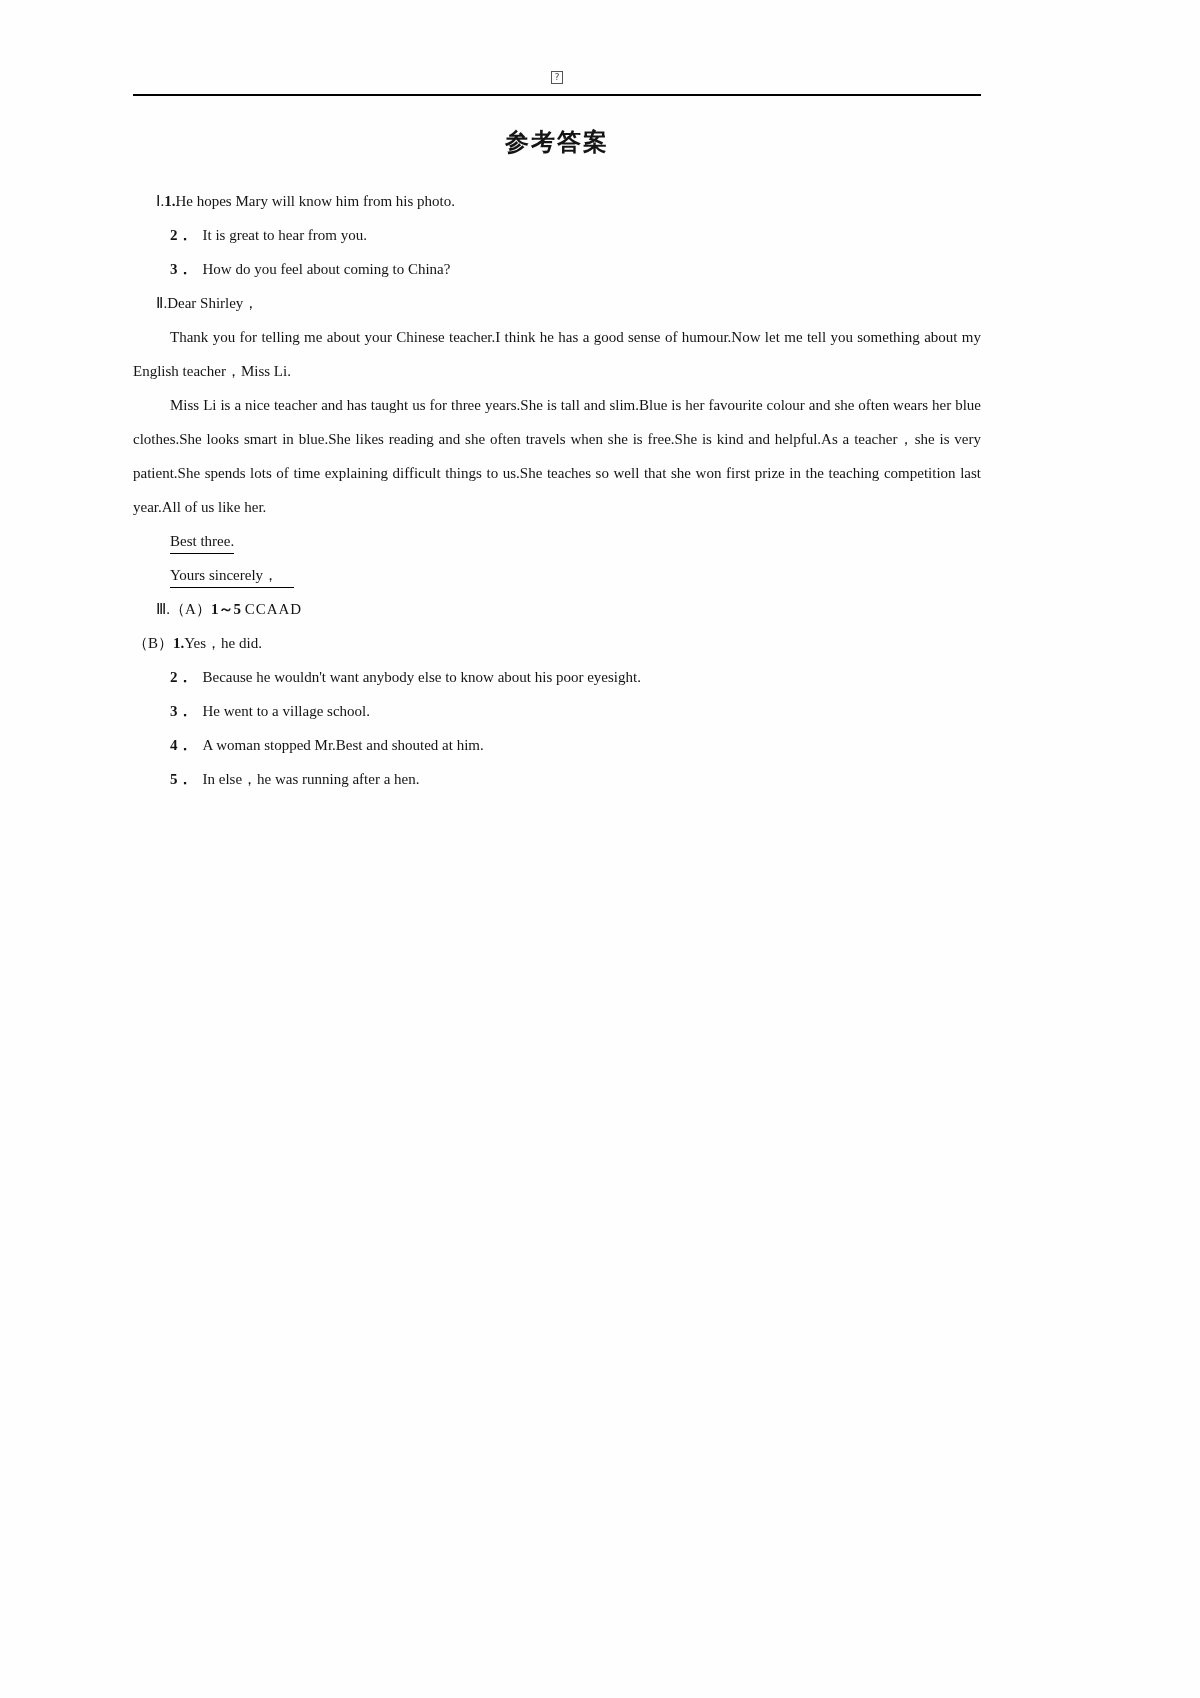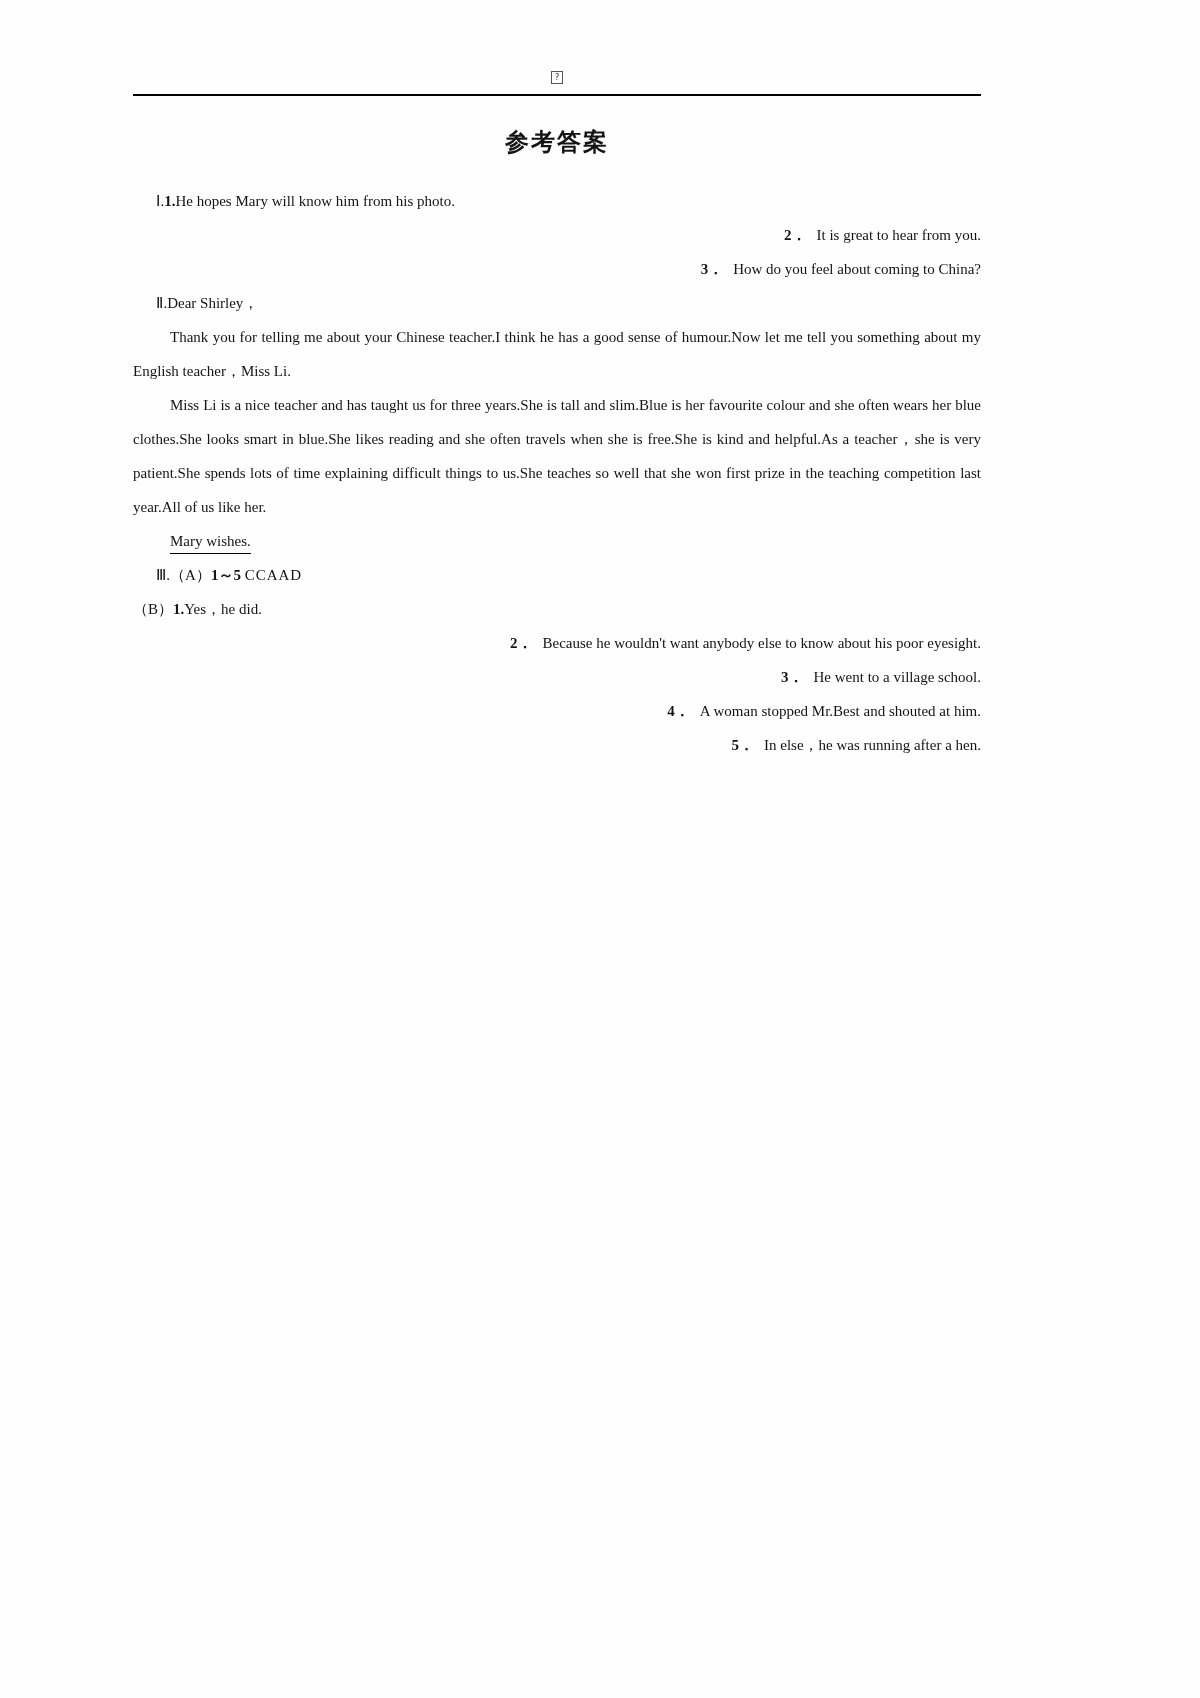--- a/index.html
+++ b/index.html
@@ -50,21 +50,21 @@
     letter-spacing: 2px;
   }
   .body {
     margin-top: 26px;
     font-size: 15px;
     line-height: 34px;
     text-align: left;
   }
   p { margin: 0; }
   .roman-line { margin-left: 23px; }
-  .ans-line { margin-left: 37px; text-align: right; }
+  .ans-line { margin-left: 37px; }
   .b-label-line { }
   .num {
     font-weight: 700;
   }
   .num-gap {
     font-weight: 700;
     padding-right: 10px;
   }
   .roman {
     font-weight: 400;
@@ -105,22 +105,23 @@
       <p class="ans-line"><span class="num-gap">2．</span><span>It is great to hear from you.</span></p>
 
       <p class="ans-line"><span class="num-gap">3．</span><span>How do you feel about coming to China?</span></p>
 
       <p class="roman-line"><span class="roman">Ⅱ.</span><span>Dear Shirley，</span></p>
 
       <p class="para">Thank you for telling me about your Chinese teacher.I think he has a good sense of humour.Now let me tell you something about my English teacher，Miss Li.</p>
 
       <p class="para">Miss Li is a nice teacher and has taught us for three years.She is tall and slim.Blue is her favourite colour and she often wears her blue clothes.She looks smart in blue.She likes reading and she often travels when she is free.She is kind and helpful.As a teacher，she is very patient.She spends lots of time explaining difficult things to us.She teaches so well that she won first prize in the teaching competition last year.All of us like her.</p>
 
-      <p class="closing-line"><span class="u">Mary wishes.</span></p>
+      <p class="closing-line"><span class="u">Best three.</span></p>
 
+      <p class="closing-line"><span class="u u-trail">Yours sincerely，</span></p>
 
 
       <p class="roman-line"><span class="roman">Ⅲ.</span><span class="a-label">（A）</span><span class="range">1～5</span>&nbsp;<span class="letters">CCAAD</span></p>
 
       <p class="b-label-line"><span class="b-label">（B）</span><span class="num">1.</span><span>Yes，he did.</span></p>
 
       <p class="ans-line"><span class="num-gap">2．</span><span>Because he wouldn't want anybody else to know about his poor eyesight.</span></p>
 
       <p class="ans-line"><span class="num-gap">3．</span><span>He went to a village school.</span></p>
 

